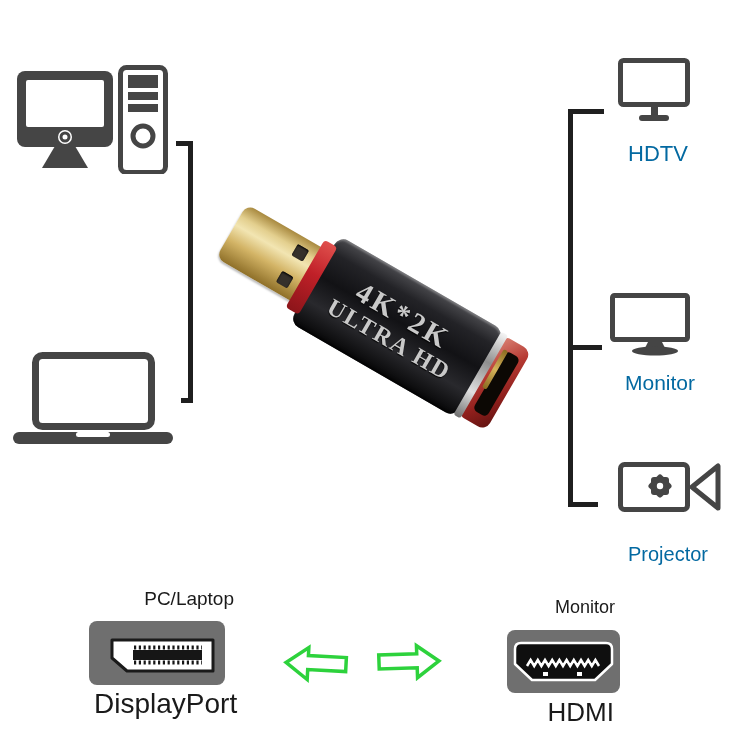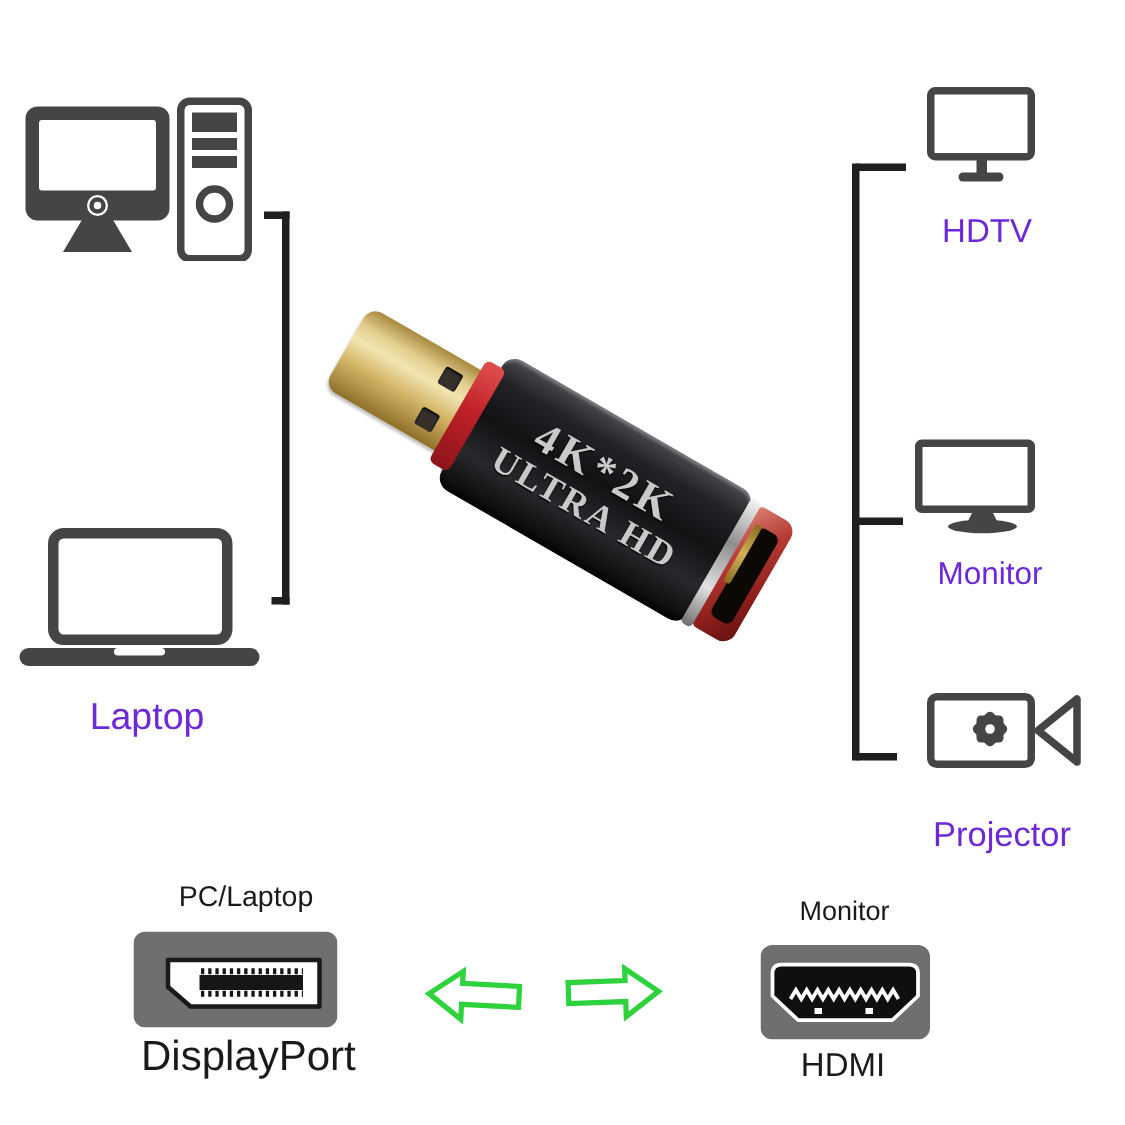--- a/index.html
+++ b/index.html
@@ -1,20 +1,20 @@
 <!DOCTYPE html>
 <html><head>
 <meta charset="utf-8">
 <style>
   html,body{margin:0;padding:0;background:#fff;}
   #canvas{position:relative;width:750px;height:750px;background:#ffffff;overflow:hidden;
           font-family:"Liberation Sans",sans-serif;}
   .abs{position:absolute;}
-  .label{position:absolute;color:#6d28d9;text-align:center;white-space:nowrap;}
-  .label.dark{color:#1a1a1a;}
+  .label{position:absolute;color:#0369a1;text-align:center;white-space:nowrap;}
+  .label.dark{color:#1a1a1a;text-align:right;}
   .bracket{position:absolute;background:#1f1f1f;}
   
   #adapter{position:absolute;left:210px;top:261px;width:320px;height:100px;
            transform:rotate(30deg);}
   #dp-plug{position:absolute;left:0;top:19px;width:92px;height:62px;z-index:1;
            border-radius:9px 2px 2px 9px;
            background:linear-gradient(to bottom,#a8893f 0%,#e3cf8e 22%,#f2e5b2 38%,#d3b466 64%,#8f7029 100%);
            box-shadow:0 2px 2px rgba(0,0,0,.25);}
   .plug-hole{position:absolute;width:13px;height:13px;background:#35302b;border-radius:2px;
              box-shadow:inset 0 1px 2px #000;}
@@ -56,21 +56,20 @@
     <rect x="114" y="30" width="30" height="8" fill="#454545"></rect>
     <rect x="114" y="42" width="30" height="8" fill="#454545"></rect>
     <circle cx="129" cy="74" r="10" fill="#fff" stroke="#454545" stroke-width="5"></circle>
   </svg>
 
   <svg class="abs" style="left:10px;top:348px" width="170" height="100" viewBox="0 0 170 100">
     <rect x="25.5" y="7.5" width="116" height="71" rx="7" fill="#fff" stroke="#454545" stroke-width="7"></rect>
     <rect x="3" y="84" width="160" height="12" rx="6" fill="#454545"></rect>
     <rect x="66" y="84" width="34" height="5" rx="2.5" fill="#fff"></rect>
   </svg>
-  <div class="label" style="left:28px;top:464px;width:140px;font-size:25px">Laptop</div>
 
   <div class="bracket" style="left:188px;top:141px;width:5px;height:262px"></div>
   <div class="bracket" style="left:176px;top:141px;width:17px;height:5px"></div>
   <div class="bracket" style="left:181px;top:398px;width:12px;height:5px"></div>
 
   <div id="adapter">
     <div id="dp-plug">
       <div class="plug-hole" style="left:64px;top:9px"></div>
       <div class="plug-hole" style="left:64px;top:40px"></div>
     </div>
@@ -105,21 +104,21 @@
   <svg class="abs" style="left:610px;top:455px" width="115" height="62" viewBox="0 0 115 62">
     <polygon points="82,32 108,11 108,53" fill="#fff" stroke="#454545" stroke-width="5" stroke-linejoin="round"></polygon>
     <rect x="10.5" y="9.5" width="67" height="45" rx="4" fill="#fff" stroke="#454545" stroke-width="5"></rect>
     <g>
       <rect x="41" y="22" width="18" height="18" rx="3" fill="#454545"></rect>
       <rect x="41" y="22" width="18" height="18" rx="3" fill="#454545" transform="rotate(45 50 31)"></rect>
       <circle cx="50" cy="31" r="8" fill="#454545"></circle>
       <circle cx="50" cy="31" r="3.2" fill="#fff"></circle>
     </g>
   </svg>
-  <div class="label" style="left:608px;top:543px;width:120px;font-size:23px">Projector</div>
+  <div class="label" style="left:608px;top:543px;width:120px;font-size:20px">Projector</div>
 
   <div class="bracket" style="left:568px;top:109px;width:5px;height:398px"></div>
   <div class="bracket" style="left:571px;top:109px;width:33px;height:5px"></div>
   <div class="bracket" style="left:571px;top:345px;width:31px;height:5px"></div>
   <div class="bracket" style="left:571px;top:502px;width:27px;height:5px"></div>
 
   <div class="label dark" style="left:94px;top:588px;width:140px;font-size:19px">PC/Laptop</div>
   <svg class="abs" style="left:89px;top:621px" width="136" height="64" viewBox="0 0 136 64">
     <rect x="0" y="0" width="136" height="64" rx="8" fill="#6f6f6f"></rect>
     <polygon points="23,19 124,19 124,50 38,50 23,37" fill="#fff" stroke="#1a1a1a" stroke-width="3" stroke-linejoin="round"></polygon>
@@ -139,15 +138,15 @@
   </svg>
 
   <div class="label dark" style="left:511px;top:597px;width:104px;font-size:18px">Monitor</div>
   <svg class="abs" style="left:507px;top:630px" width="113" height="63" viewBox="0 0 113 63">
     <rect x="0" y="0" width="113" height="63" rx="8" fill="#6f6f6f"></rect>
     <path d="M14 13 H99 Q105 13 105 19 V34 L88 50 H25 L8 34 V19 Q8 13 14 13 Z" fill="#0f0f0f" stroke="#fff" stroke-width="2.5" stroke-linejoin="round"></path>
     <polyline points="20,36 23.6,30 27.2,36 30.8,30 34.4,36 38,30 41.6,36 45.2,30 48.8,36 52.4,30 56,36 59.6,30 63.2,36 66.8,30 70.4,36 74,30 77.6,36 81.2,30 84.8,36 88.4,30 92,36" fill="none" stroke="#fff" stroke-width="2.5"></polyline>
     <rect x="36" y="42" width="5" height="4" fill="#fff"></rect>
     <rect x="70" y="42" width="5" height="4" fill="#fff"></rect>
   </svg>
-  <div class="label dark" style="left:510px;top:697px;width:104px;font-size:22px">HDMI</div>
+  <div class="label dark" style="left:510px;top:697px;width:104px;font-size:26px">HDMI</div>
 
 </div>
 
 </body></html>

